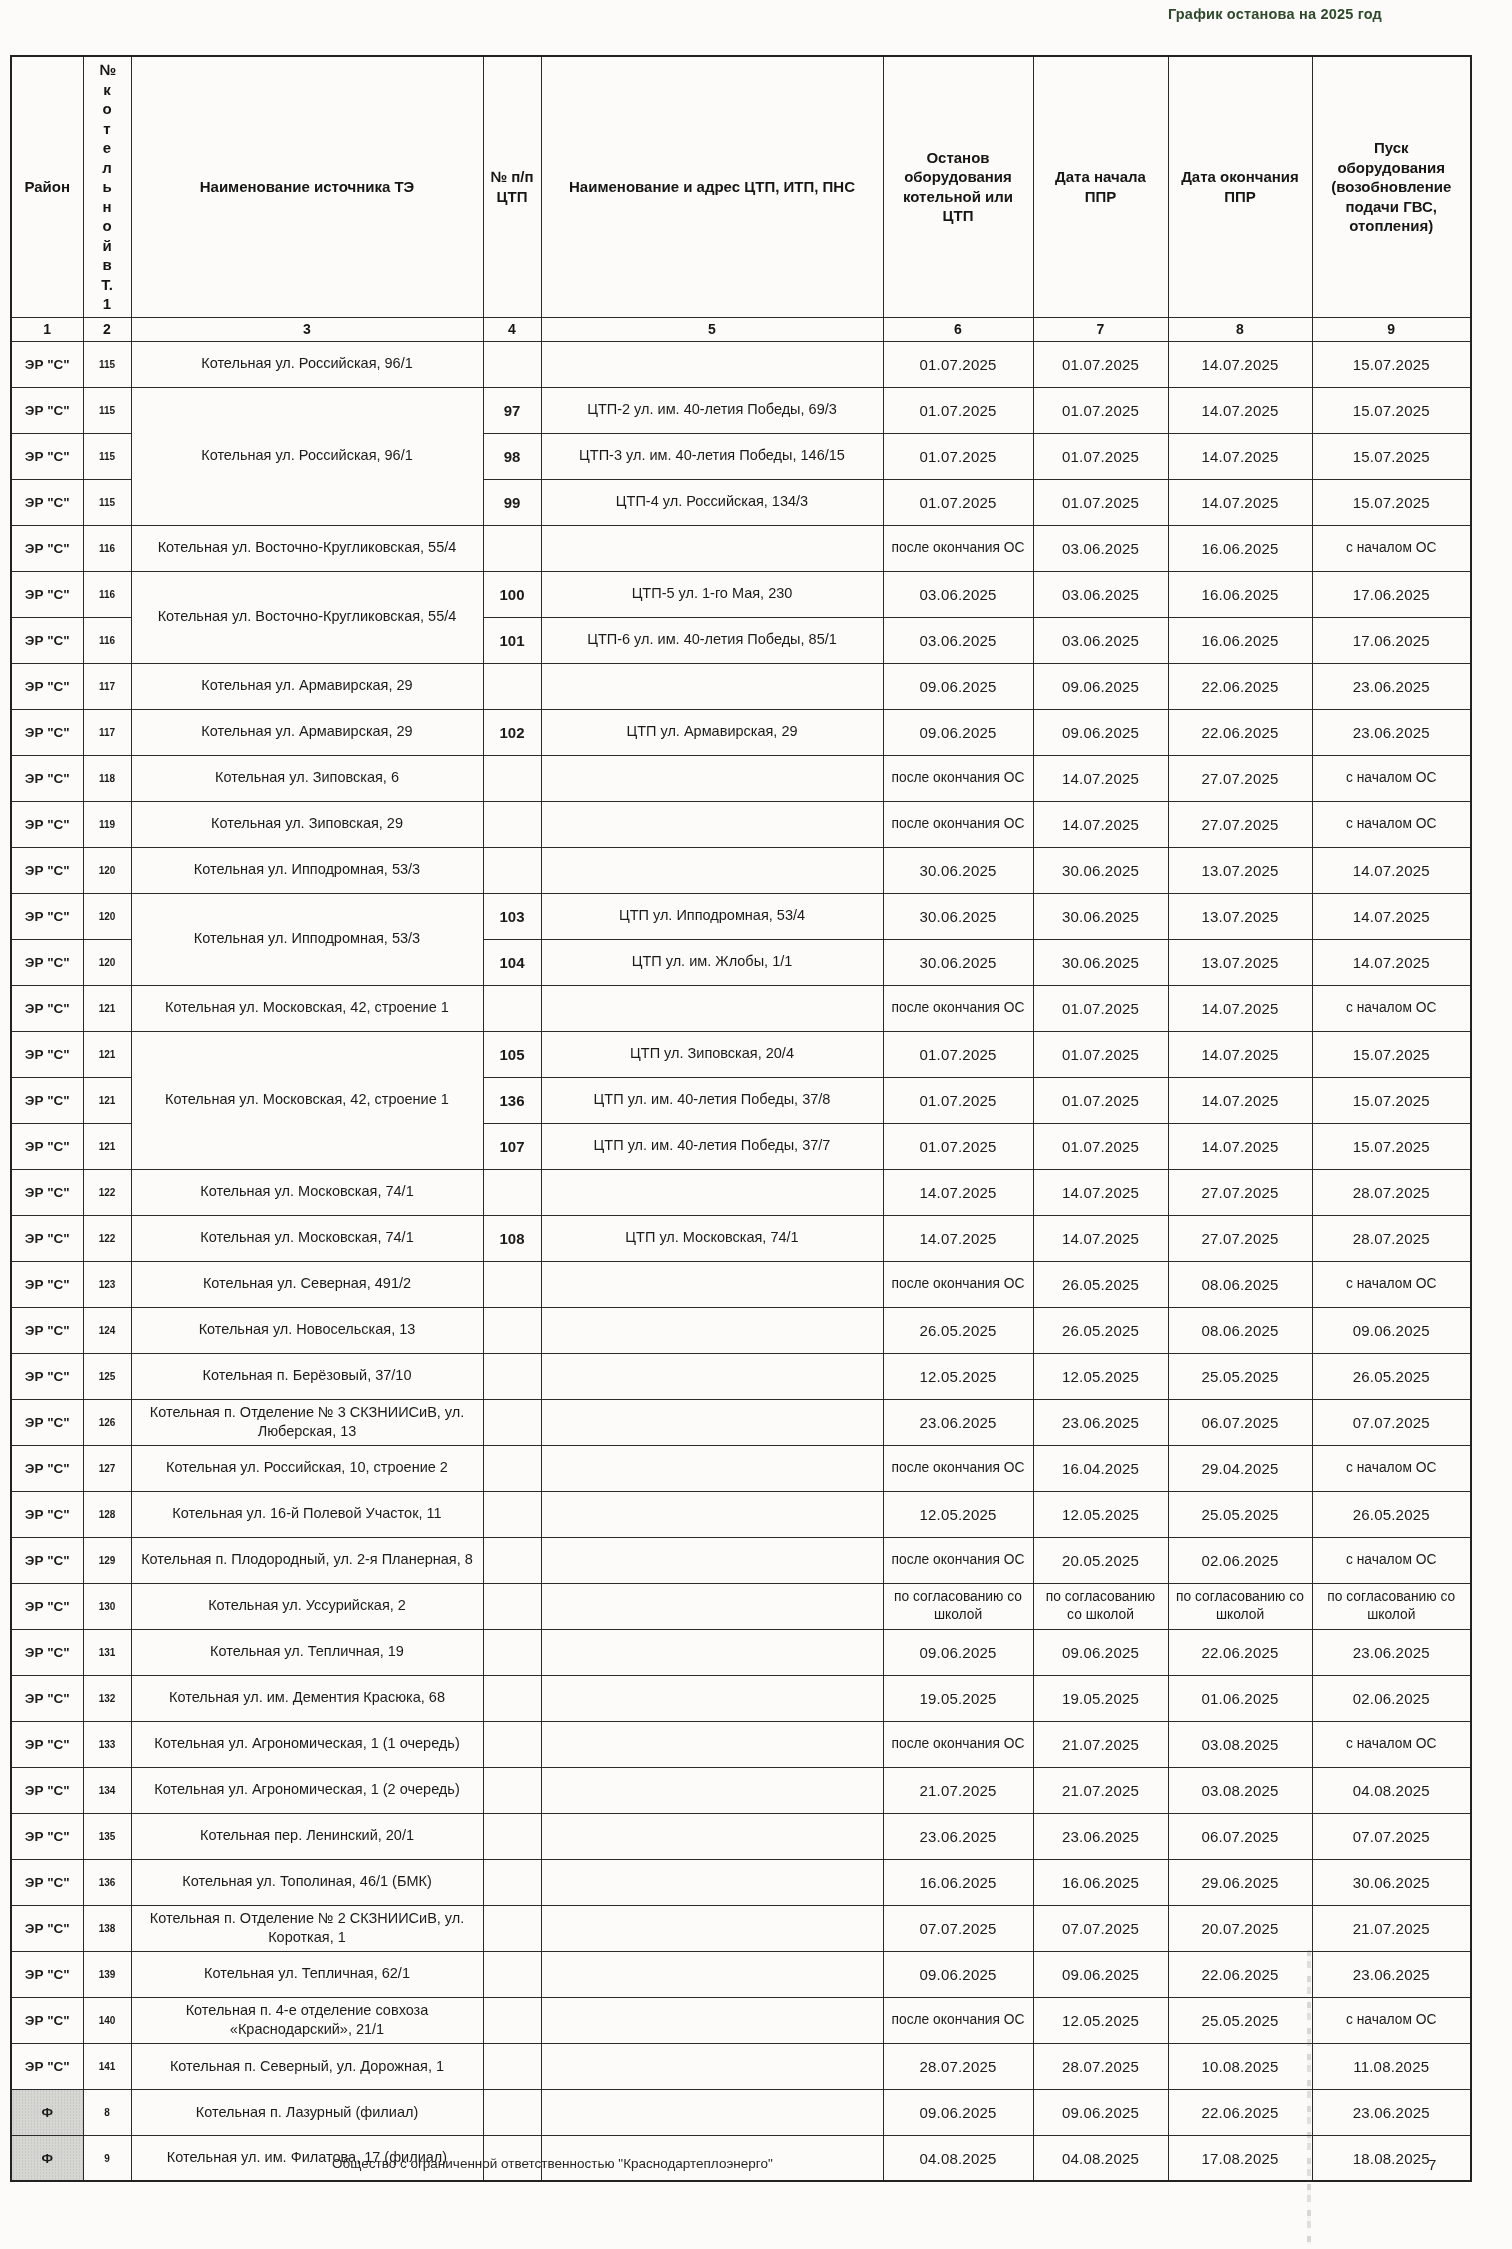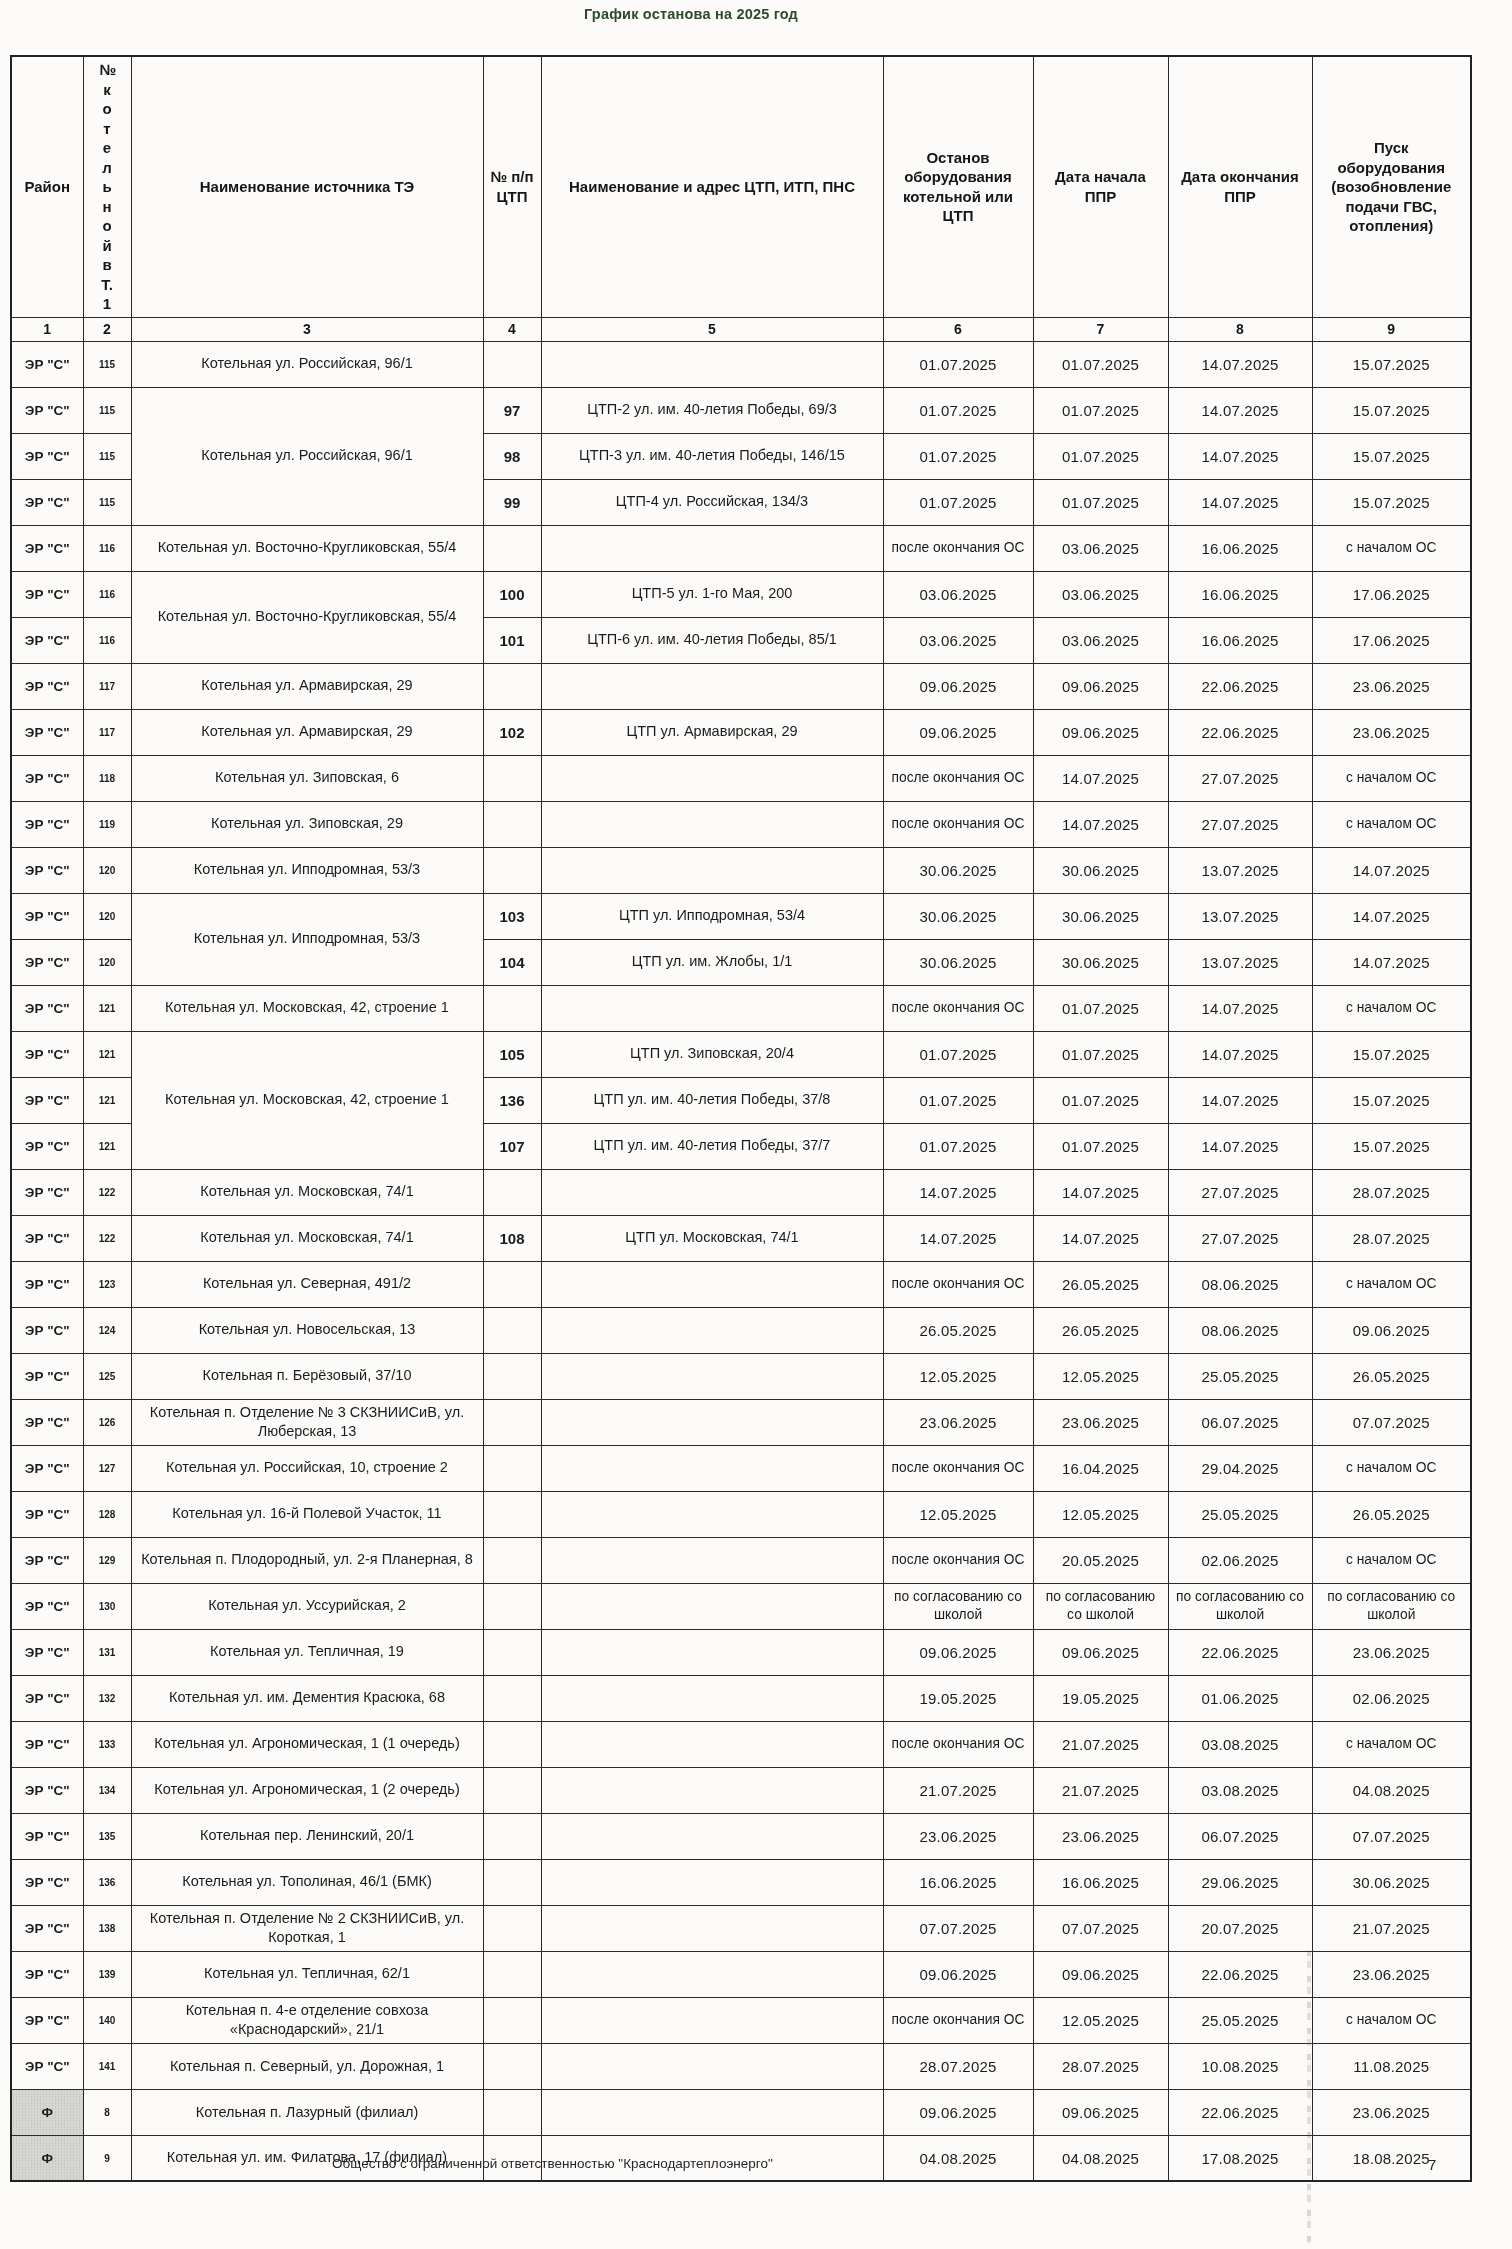--- a/index.html
+++ b/index.html
@@ -6,21 +6,21 @@
   body{
     width:1512px;height:2249px;
     background:#fbfaf8;
     font-family:"Liberation Sans","DejaVu Sans",sans-serif;
     color:#1b1b1b;
     overflow:hidden;
   }
   .page{position:relative;width:1512px;height:2249px;background:#fcfbf9;}
   .doc-title{
     position:absolute;top:6px;left:0;width:1382px;
-    text-align:center;
+    text-align:right;
     font-size:14.5px;font-weight:600;color:#2d4a2b;letter-spacing:.2px;
   }
   table.schedule{
     position:absolute;top:55px;left:10px;width:1462px;
     border-collapse:collapse;table-layout:fixed;
     border:2.5px solid #222;
   }
   .schedule th,.schedule td{
     border:1.8px solid #2a2a2a;
     box-sizing:border-box;
@@ -162,21 +162,21 @@
           <td class="note">после окончания ОС</td>
           <td class="date">03.06.2025</td>
           <td class="date">16.06.2025</td>
           <td class="note">с началом ОС</td>
         </tr>
         <tr>
           <td class="district">ЭР "С"</td>
           <td class="boiler">116</td>
           <td class="source" rowspan="2">Котельная ул. Восточно-Кругликовская, 55/4</td>
           <td class="ctpno">100</td>
-          <td class="ctp">ЦТП-5 ул. 1-го Мая, 200</td>
+          <td class="ctp">ЦТП-5 ул. 1-го Мая, 230</td>
           <td class="date">03.06.2025</td>
           <td class="date">03.06.2025</td>
           <td class="date">16.06.2025</td>
           <td class="date">17.06.2025</td>
         </tr>
         <tr>
           <td class="district">ЭР "С"</td>
           <td class="boiler">116</td>
           <td class="ctpno">101</td>
           <td class="ctp">ЦТП-6 ул. им. 40-летия Победы, 85/1</td>

